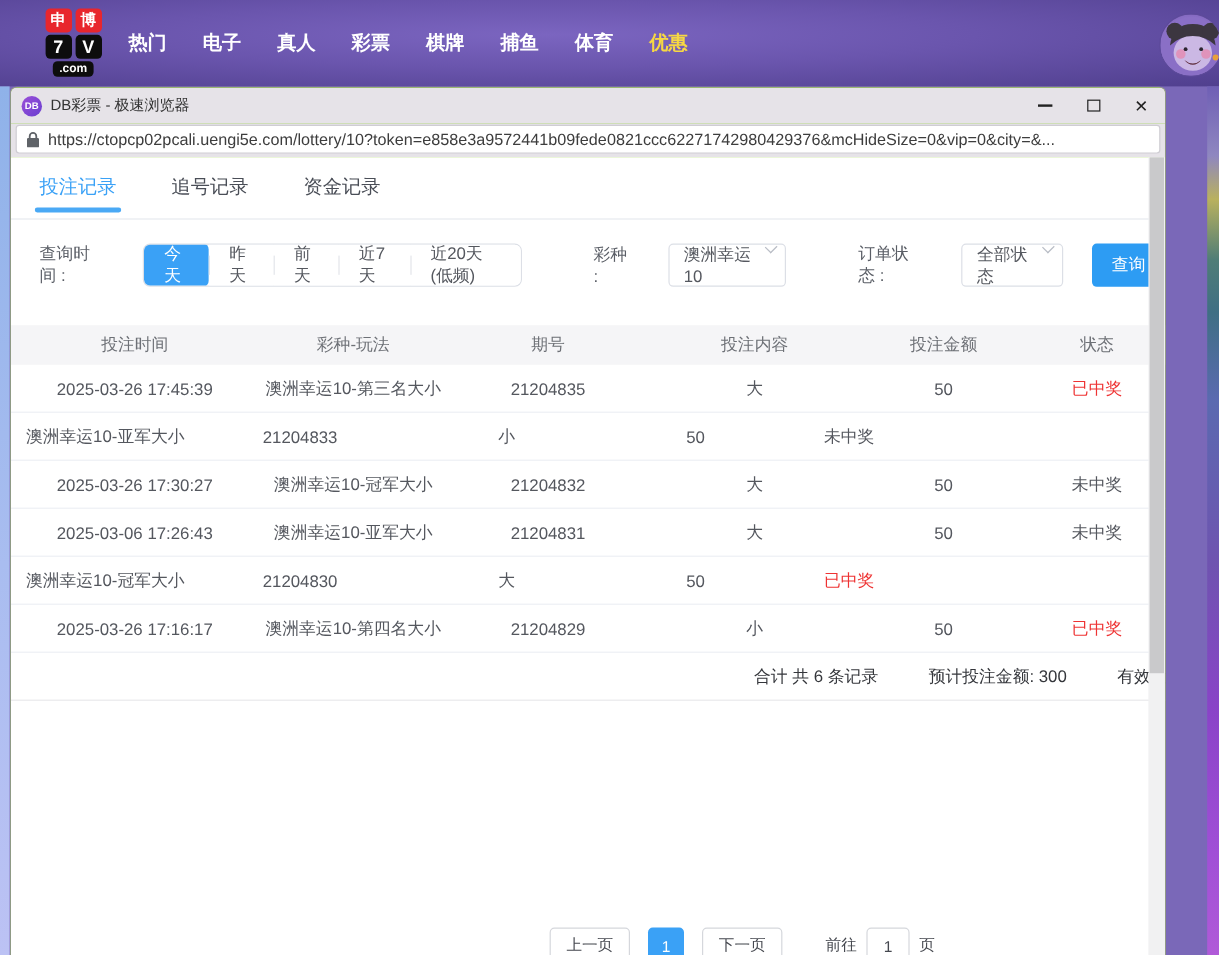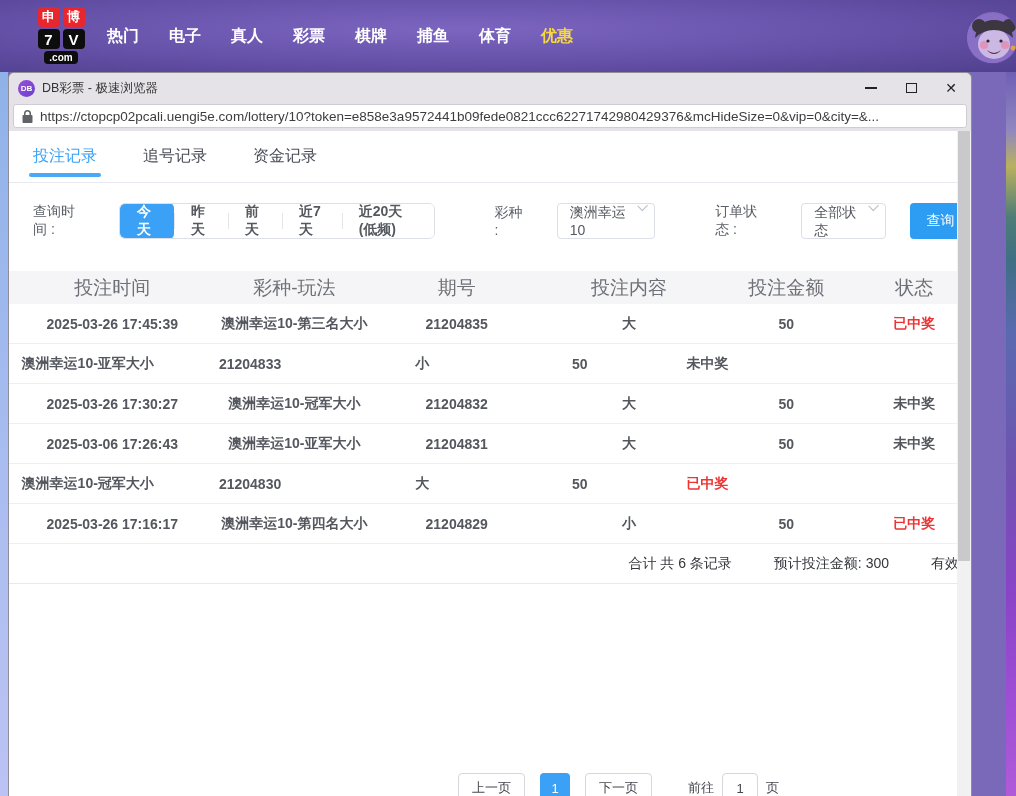--- a/index.html
+++ b/index.html
@@ -55,41 +55,41 @@
 
   
   .tabs { display:flex; padding-left:24px; height:52px; align-items:center; border-bottom:1px solid #e7e9ef; }
   .tab { font-size:16px; color:#4a4e57; margin-right:46px; position:relative; height:52px; display:flex; align-items:center; cursor:pointer; }
   .tab.active { color:#3aa1f6; }
   .tab.active::after { content:""; position:absolute; left:-4px; right:-4px; bottom:6px; height:4px; border-radius:2px; background:#4aa9f5; }
 
   
   .filters { display:flex; align-items:center; padding-left:24px; margin-top:20px; height:36px;gap:24px; }
   .f-label { font-size:14px; color:#5a5e66; margin-right:8px; }
-  .time-group { display:flex; align-items:center; border:1px solid #dcdfe6; border-radius:6px; height:36px; overflow:hidden; background:#fff;font-weight:bold; }
+  .time-group { display:flex; align-items:center; border:1px solid #dcdfe6; border-radius:6px; height:36px; overflow:hidden; background:#fff; }
   .time-opt { font-size:14px; color:#55585f; padding:0 17px; height:36px; display:flex; align-items:center; cursor:pointer; position:relative; background:#fff; }
   .time-opt + .time-opt::before { content:""; position:absolute; left:0; top:10px; bottom:10px; width:1px; background:#e3e5ea; }
   .time-opt.active { background:#3aa1f6; color:#fff; border-radius:5px; }
   .time-opt.active::before { display:none; }
   .sel-label { margin-left:36px; }
   .select { display:flex; align-items:flex-start; justify-content:space-between; border:1px solid #dcdfe6; border-radius:4px;
     height:36px; padding:0 10px 0 12px; font-size:14px; color:#55585f; background:#fff; cursor:pointer; }
   .sel-lottery { width:112px; }
   .sel-status { width:96px; }
   .chevron { width:8px; height:8px; border-right:1.5px solid #b9bdc6; border-bottom:1.5px solid #b9bdc6;
     transform:rotate(45deg) translateY(-3px); margin-left:6px; }
   .search-btn { width:72px; height:36px; background:#2d9cf3; color:#fff; font-size:14px;
     border:none; border-radius:4px; cursor:pointer; }
 
   
   .table { margin-top:32px; width:984px; }
   .t-head { display:flex; height:33px; align-items:center; background:#f5f5f7; }
-  .t-head .cell { font-size:19px; color:#6d7076; }
+  .t-head .cell { font-size:14px; color:#6d7076; }
   .t-row { display:flex; height:40px; align-items:center; border-bottom:1px solid #edeff4; }
-  .t-row .cell { font-size:14px; color:#54575e;font-weight:bold; }
+  .t-row .cell { font-size:14px; color:#54575e; }
   .cell { text-align:center; }
   .c1{width:21%;} .c2{width:16%;} .c3{width:17%;} .c4{width:18%;} .c5{width:14%;} .c6{width:12%;}
   .t-row.won .c6 { color:#ee3333; }
 
   
   .summary { display:flex; justify-content:flex-end; align-items:center; height:40px;
     border-bottom:1px solid #e9e9ec; font-size:14px; color:#34363b; white-space:nowrap; padding-right:4px; width:1010px; }
   .summary span { margin-left:42px; }
 
   

